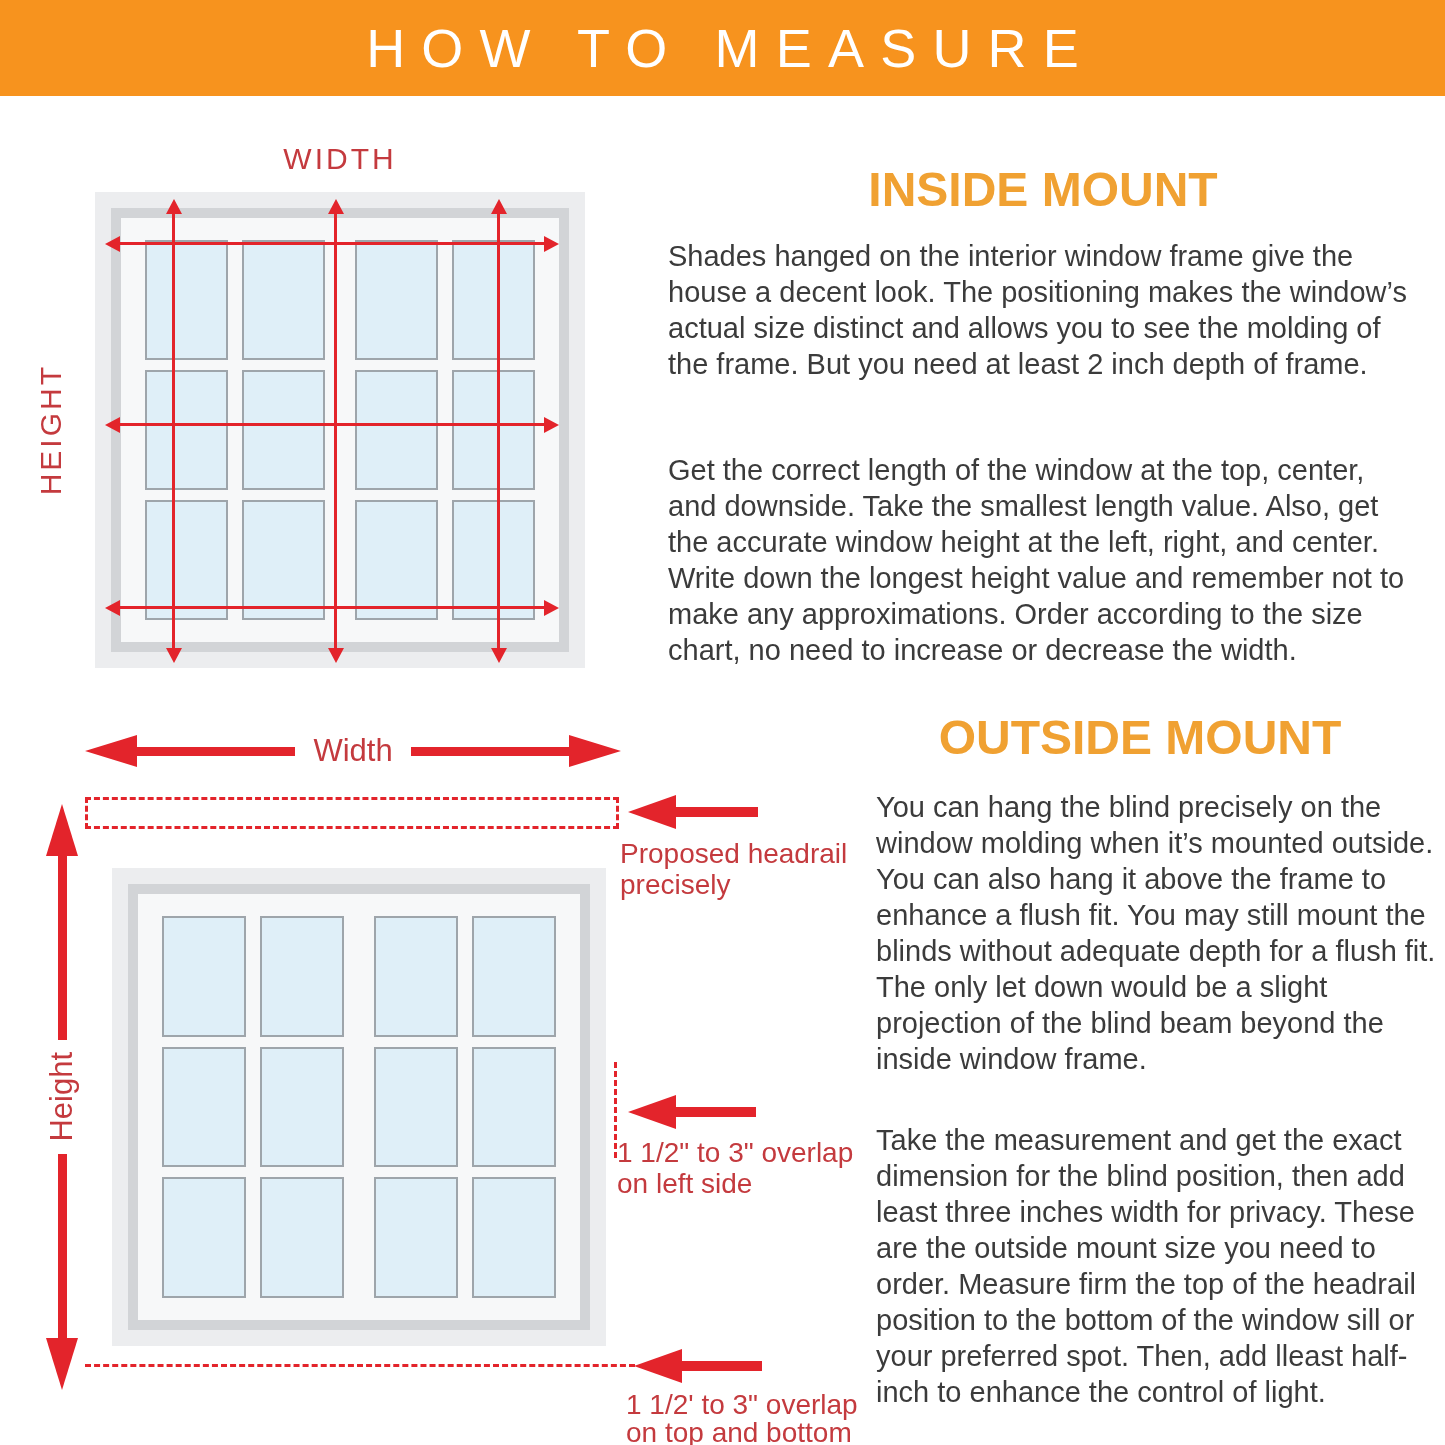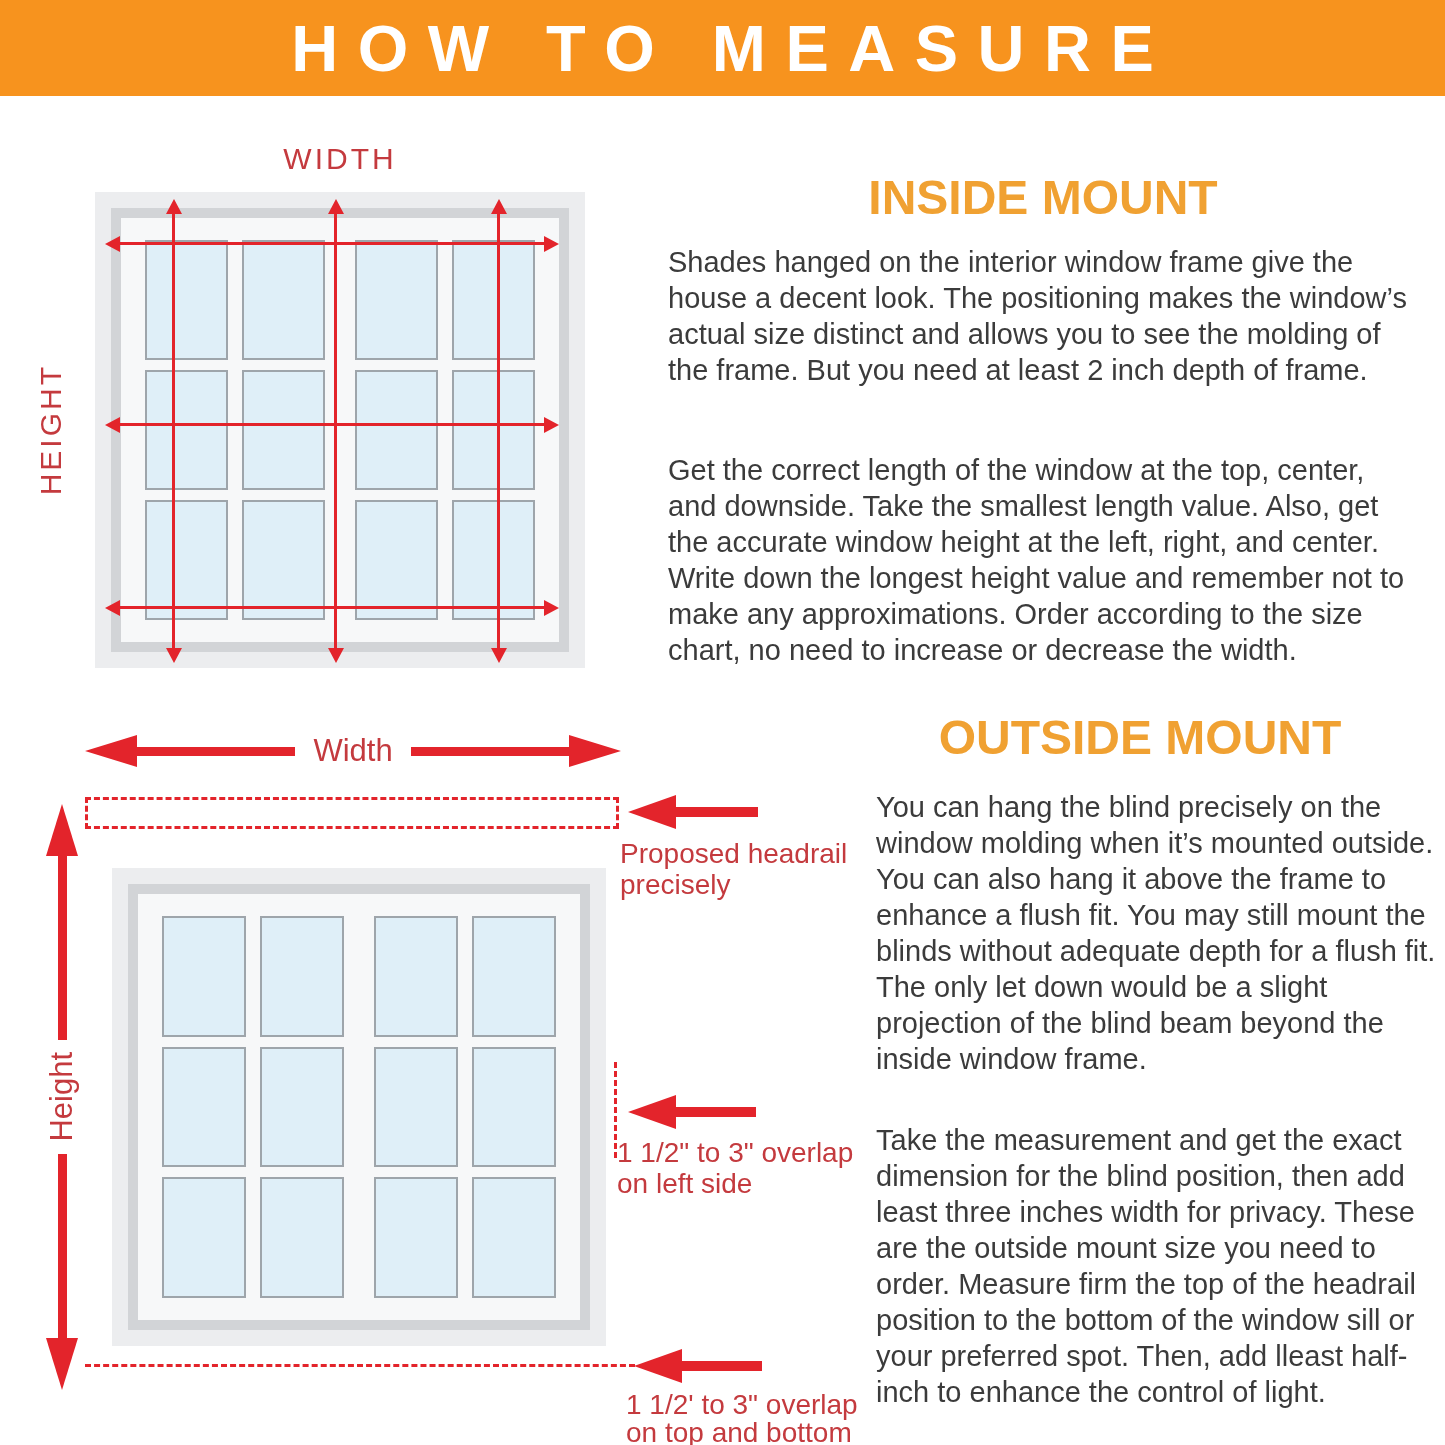--- a/index.html
+++ b/index.html
@@ -7,21 +7,21 @@
     position:relative; width:1445px; height:1445px; overflow:hidden;
     background:#ffffff; font-family:"Liberation Sans", sans-serif;
   }
 
   
   .banner {
     position:absolute; left:0; top:0; width:1445px; height:96px;
     background:#f7931e; display:flex; align-items:center; justify-content:center;
   }
   .banner h1 {
-    margin:0; color:#ffffff; font-size:65px; font-weight:bold;
+    margin:0; color:#ffffff; font-size:54px; font-weight:normal;
     letter-spacing:.30em; text-indent:.30em; white-space:nowrap;
   }
 
   
   .mount-heading {
     position:absolute; margin:0; text-align:center;
     color:#f0a132; font-size:48px; font-weight:bold; letter-spacing:0;
   }
   .body-para {
     position:absolute; margin:0; color:#3b3b3b;
@@ -118,22 +118,22 @@
     </div>
 
     <div class="ta-h" style="left:24px; top:50px;  width:426px;"></div>
     <div class="ta-h" style="left:24px; top:231px; width:426px;"></div>
     <div class="ta-h" style="left:24px; top:414px; width:426px;"></div>
     <div class="ta-v" style="top:21px; left:77px;  height:436px;"></div>
     <div class="ta-v" style="top:21px; left:239px; height:436px;"></div>
     <div class="ta-v" style="top:21px; left:402px; height:436px;"></div>
   </div>
 
-  <h2 class="mount-heading" style="left:670px; top:170px; width:746px;">INSIDE MOUNT</h2>
-  <p class="body-para" style="left:668px; top:238px; width:748px;margin-top:6px;">Shades hanged on the interior window frame give the house a decent look. The positioning makes the window’s actual size distinct and allows you to see the molding of the frame. But you need at least 2 inch depth of frame.</p>
+  <h2 class="mount-heading" style="left:670px; top:162px; width:746px;">INSIDE MOUNT</h2>
+  <p class="body-para" style="left:668px; top:238px; width:748px;">Shades hanged on the interior window frame give the house a decent look. The positioning makes the window’s actual size distinct and allows you to see the molding of the frame. But you need at least 2 inch depth of frame.</p>
   <p class="body-para" style="left:668px; top:452px; width:748px;">Get the correct length of the window at the top, center, and downside. Take the smallest length value. Also, get the accurate window height at the left, right, and center. Write down the longest height value and remember not to make any approximations. Order according to the size chart, no need to increase or decrease the width.</p>
 
   <h2 class="mount-heading" style="left:830px; top:710px; width:620px;">OUTSIDE MOUNT</h2>
   <p class="body-para" style="left:876px; top:789px; width:566px;">You can hang the blind precisely on the window molding when it’s mounted outside. You can also hang it above the frame to enhance a flush fit. You may still mount the blinds without adequate depth for a flush fit. The only let down would be a slight projection of the blind beam beyond the inside window frame.</p>
   <p class="body-para" style="left:876px; top:1122px; width:566px;">Take the measurement and get the exact dimension for the blind position, then add least three inches width for privacy. These are the outside mount size you need to order. Measure firm the top of the headrail position to the bottom of the window sill or your preferred spot. Then, add lleast half-inch to enhance the control of light.</p>
 
   <div class="width-arrow" style="left:85px; top:733px; width:536px;">
     <span class="head-l"></span>
     <span class="shaft"></span>
     <span class="wlabel">Width</span>

